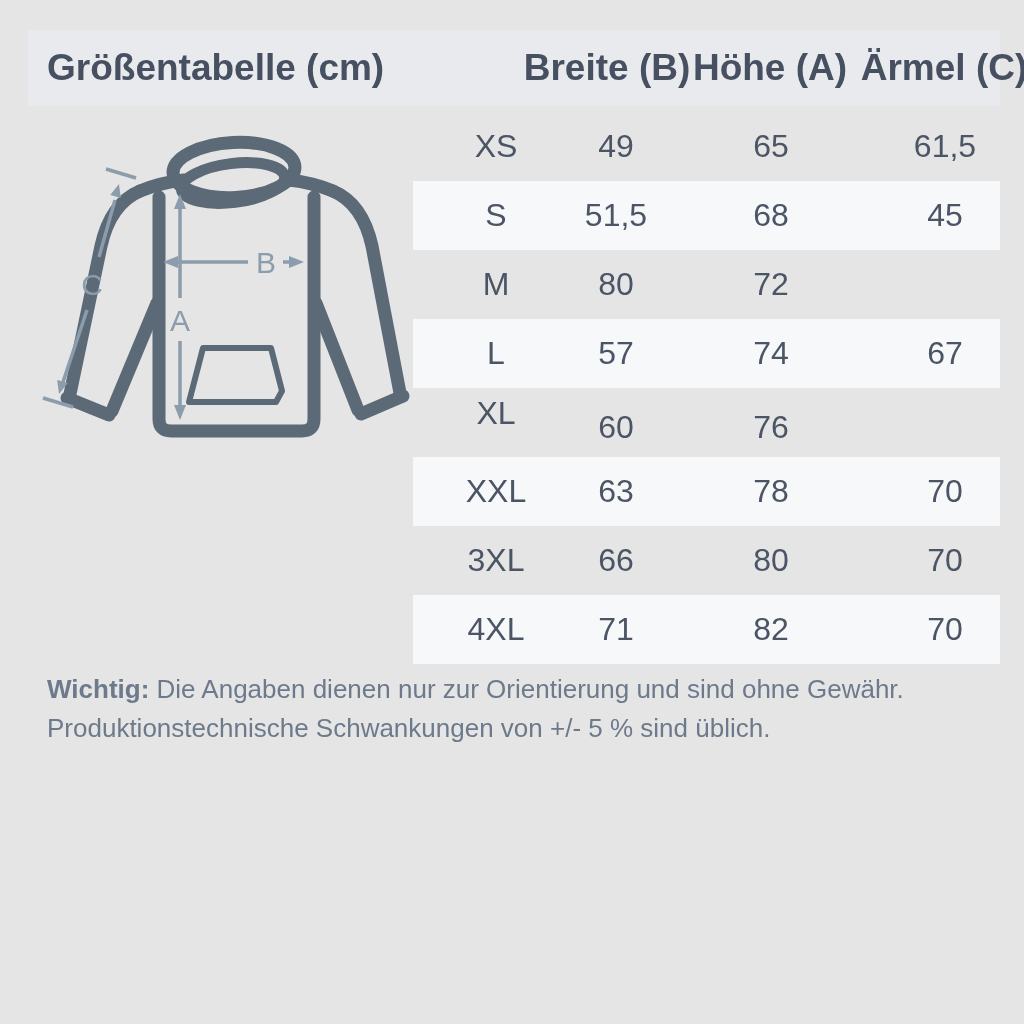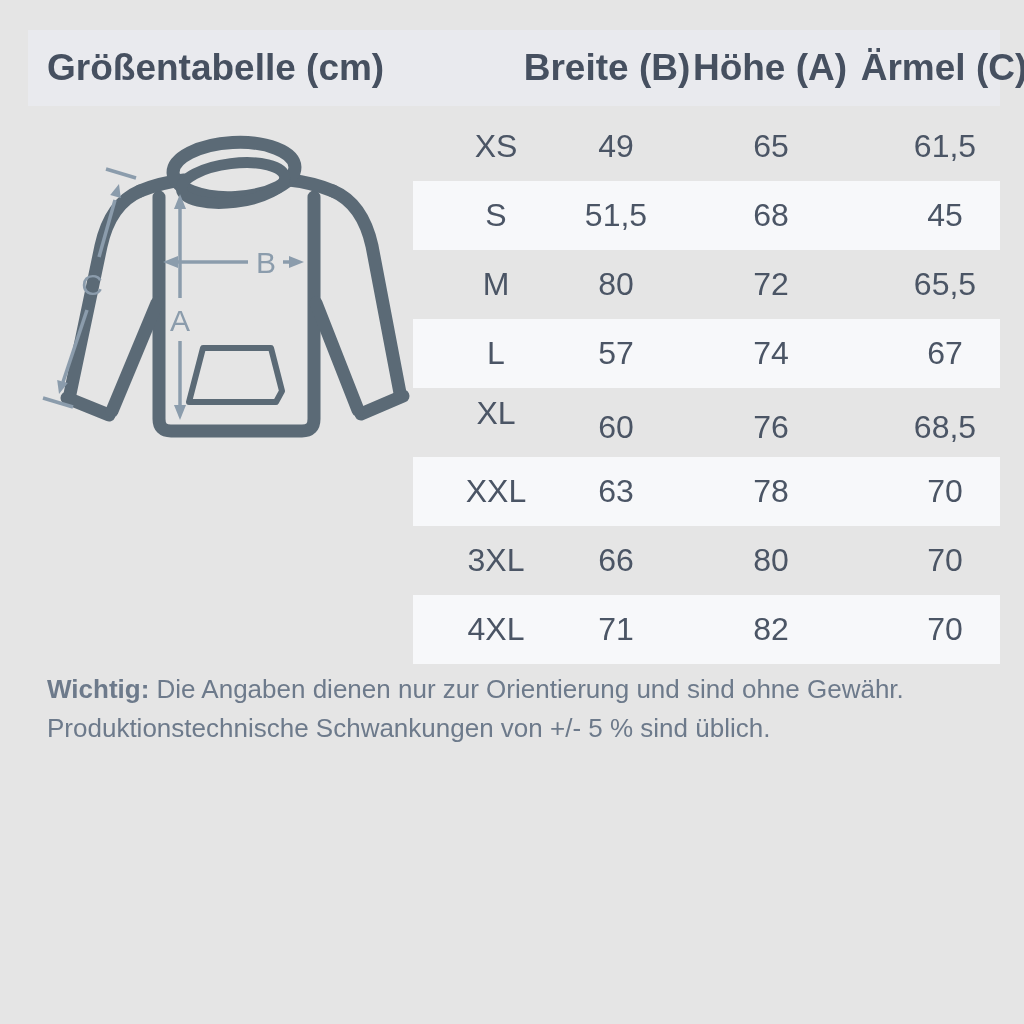--- a/index.html
+++ b/index.html
@@ -124,35 +124,33 @@
       <span class="cell c-size">S</span>
       <span class="cell c-b">51,5</span>
       <span class="cell c-a">68</span>
       <span class="cell c-c">45</span>
     </div>
 
     <div class="row">
       <span class="cell c-size">M</span>
       <span class="cell c-b">80</span>
       <span class="cell c-a">72</span>
-      <span class="cell c-c">65,5</span>
     </div>
 
     <div class="row striped">
       <span class="cell c-size">L</span>
       <span class="cell c-b">57</span>
       <span class="cell c-a">74</span>
       <span class="cell c-c">67</span>
     </div>
 
     <div class="row row-xl">
       <span class="cell c-size">XL</span>
       <span class="cell c-b">60</span>
       <span class="cell c-a">76</span>
-      <span class="cell c-c">68,5</span>
     </div>
 
     <div class="row striped">
       <span class="cell c-size">XXL</span>
       <span class="cell c-b">63</span>
       <span class="cell c-a">78</span>
       <span class="cell c-c">70</span>
     </div>
 
     <div class="row">

